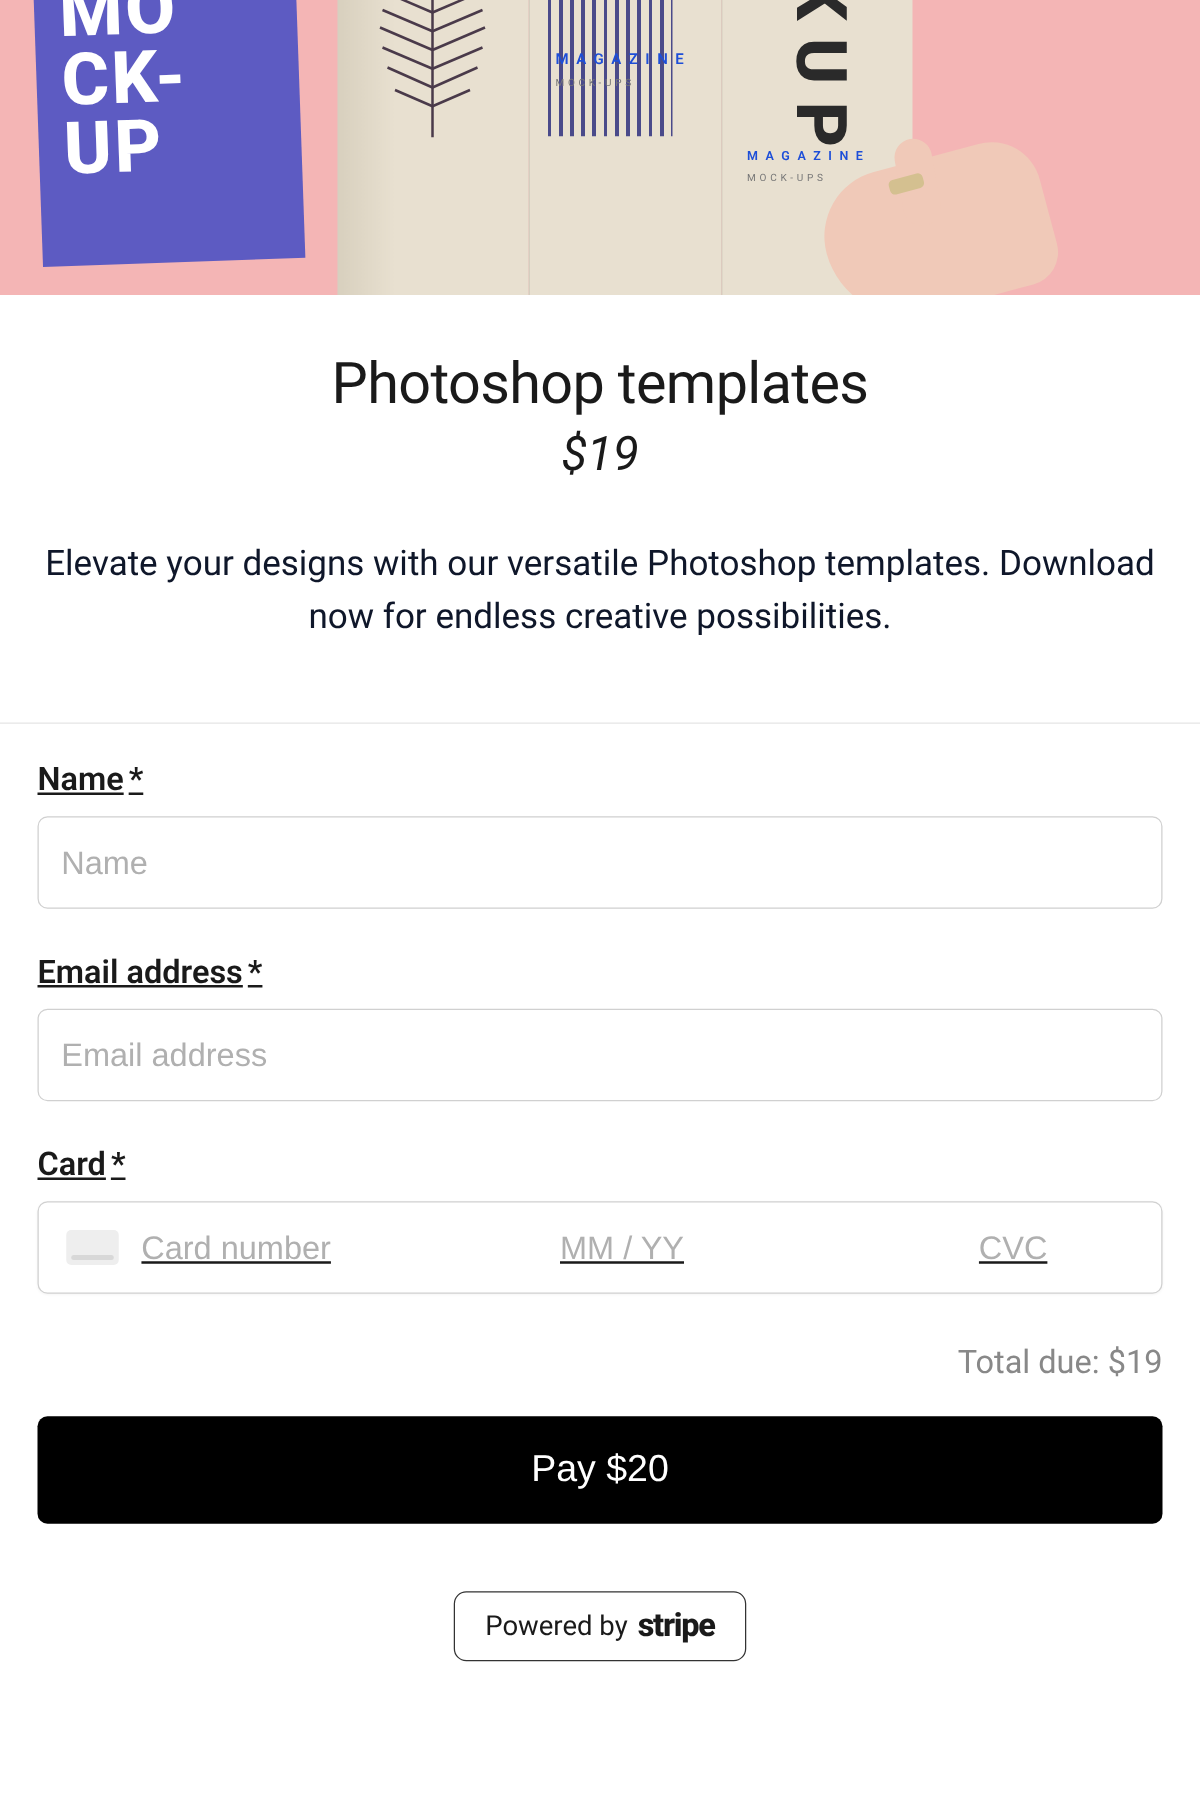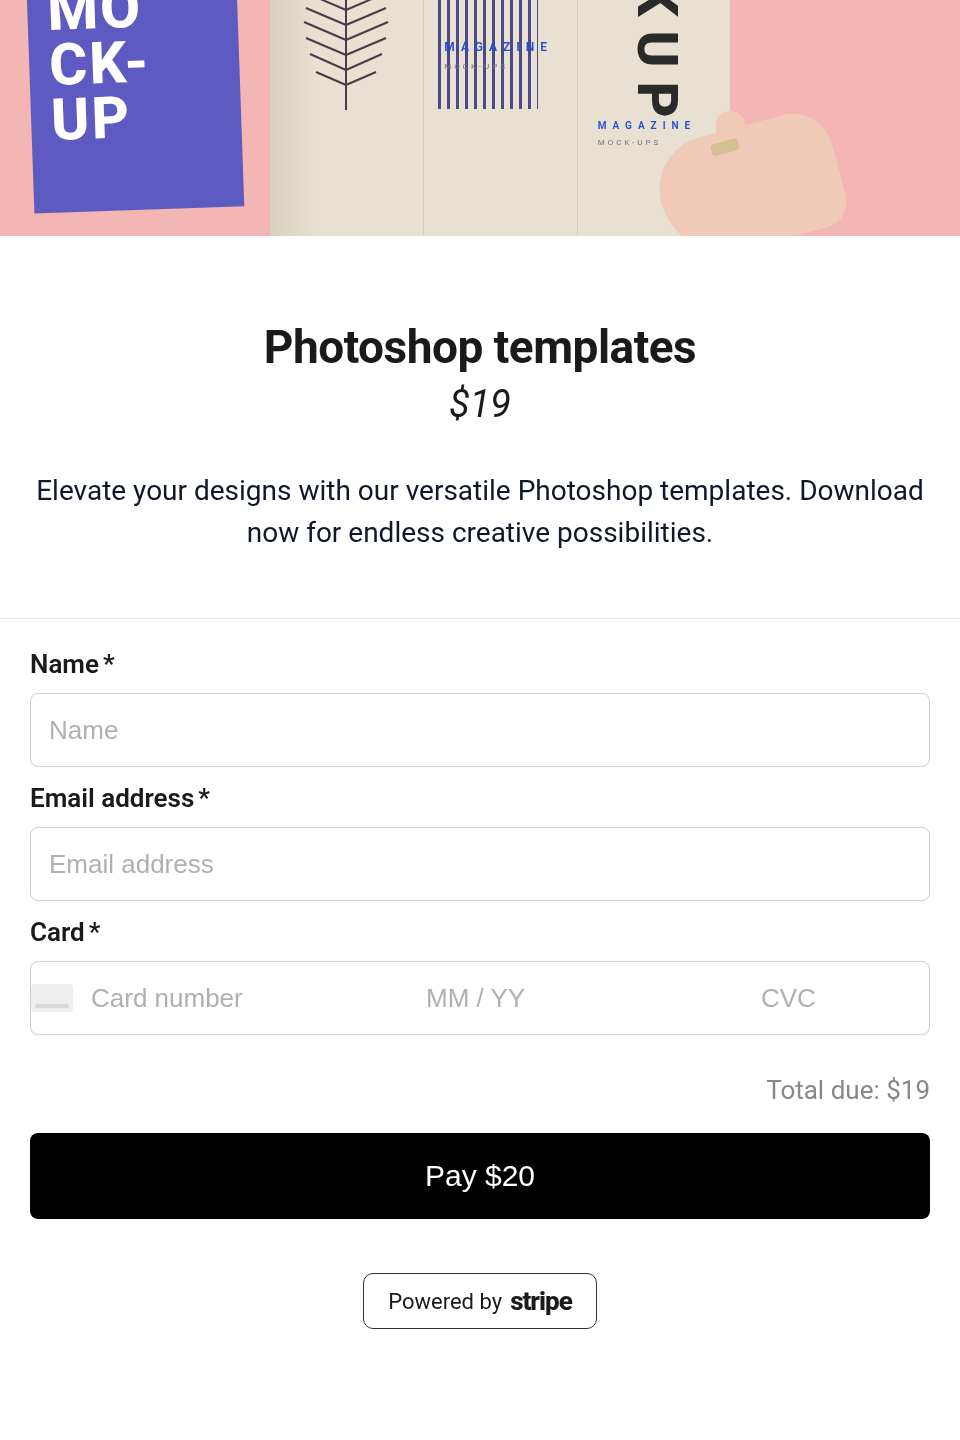--- a/index.html
+++ b/index.html
@@ -125,23 +125,22 @@
       height: 12px;
       background: #d4c090;
       border-radius: 4px;
     }
     .content {
       padding: 44px 30px 20px 30px;
       text-align: center;
     }
     .title {
       font-size: 46px;
-      font-weight: 700;
+      font-weight: 400;
       letter-spacing: -0.5px;
-      margin-top: 40px;
     }
     .price {
       font-size: 38px;
       font-weight: 400;
       margin-top: 8px;
       font-style: italic;
     }
     .description {
       font-size: 28px;
       line-height: 1.5;
@@ -150,21 +149,22 @@
     }
     .divider {
       border: none;
       border-top: 1px solid #e5e5e5;
       margin-top: 44px;
     }
     .form {
       padding: 30px 30px 40px 30px;
     }
     .field {
-      margin-bottom: 16px;
+      margin-bottom: 36px;
+      text-decoration: underline;
     }
     .label {
       font-size: 26px;
       font-weight: 600;
       display: block;
       margin-bottom: 14px;
     }
     .req {
       margin-left: 4px;
     }
@@ -181,21 +181,21 @@
     .input::placeholder {
       color: #b0b0b0;
     }
     .card-row {
       display: flex;
       align-items: center;
       width: 100%;
       height: 74px;
       border: 1px solid #d0d0d0;
       border-radius: 8px;
-      padding: 0 0;
+      padding: 0 22px;
       background: #fff;
       box-shadow: 0 1px 2px rgba(0,0,0,0.04);
     }
     .card-icon {
       width: 42px;
       height: 28px;
       background: #eeeeee;
       border-radius: 4px;
       margin-right: 18px;
       position: relative;

